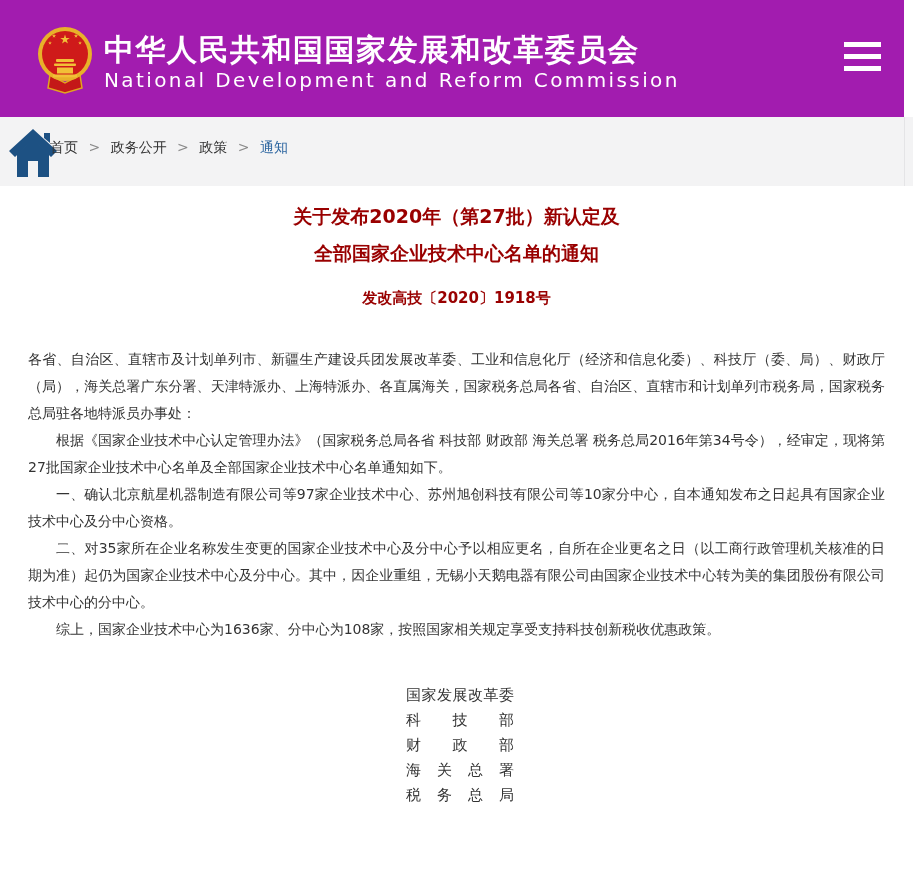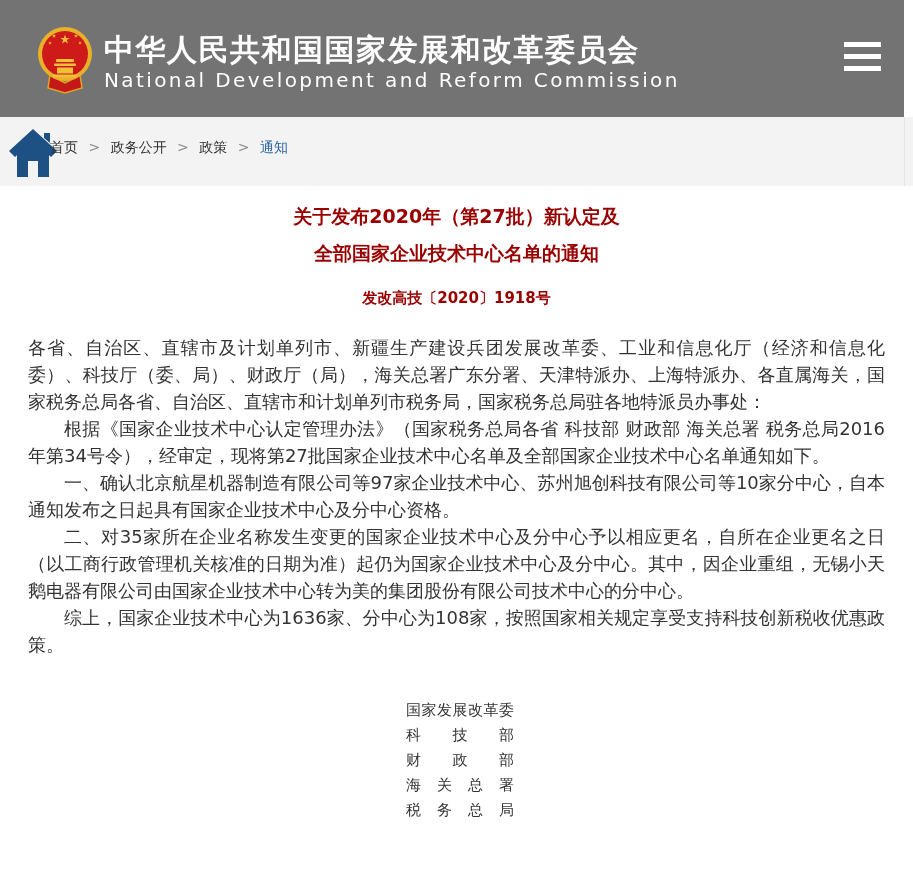--- a/index.html
+++ b/index.html
@@ -8,21 +8,21 @@
     font-family: "DejaVu Sans", "Liberation Sans", sans-serif;
     background: #ffffff;
   }
   body { height: 873px; overflow: hidden; position: relative; }
 
   
   .site-header {
     position: relative;
     width: 904px;
     height: 117px;
-    background: #737373;
+    background: #a21caf;
   }
   .emblem-wrap {
     position: absolute;
     left: 37px; top: 25px;
     width: 56px; height: 69px;
   }
   .header-titles {
     position: absolute;
     left: 104px; top: 33px;
     color: #ffffff;
@@ -102,22 +102,22 @@
   }
   .doc-number {
     margin-top: 16px;
     text-align: center;
     color: #990000;
     font-size: 15px;
     line-height: 20px;
     font-weight: bold;
   }
   .doc-body {
-    margin-top: 26px;
-    font-size: 18px;
+    margin-top: 38px;
+    font-size: 14px;
     color: #333333;
     line-height: 27px;
     text-align: justify;
   }
   .para { text-indent: 2em; }
   .para.flush { text-indent: 0; }
   .para.attach2 { text-indent: 0; padding-left: 5em; }
 
   .sig-block {
     margin-top: 40px;

